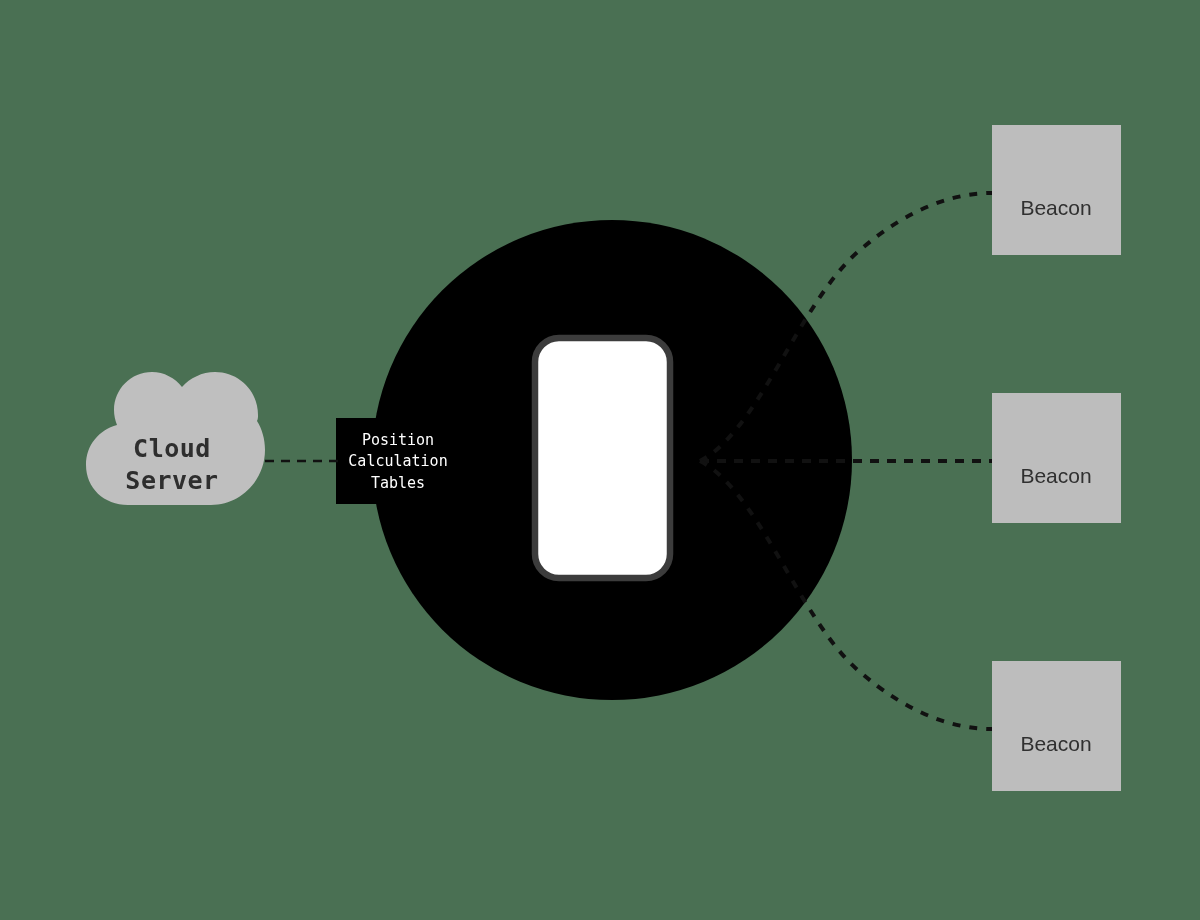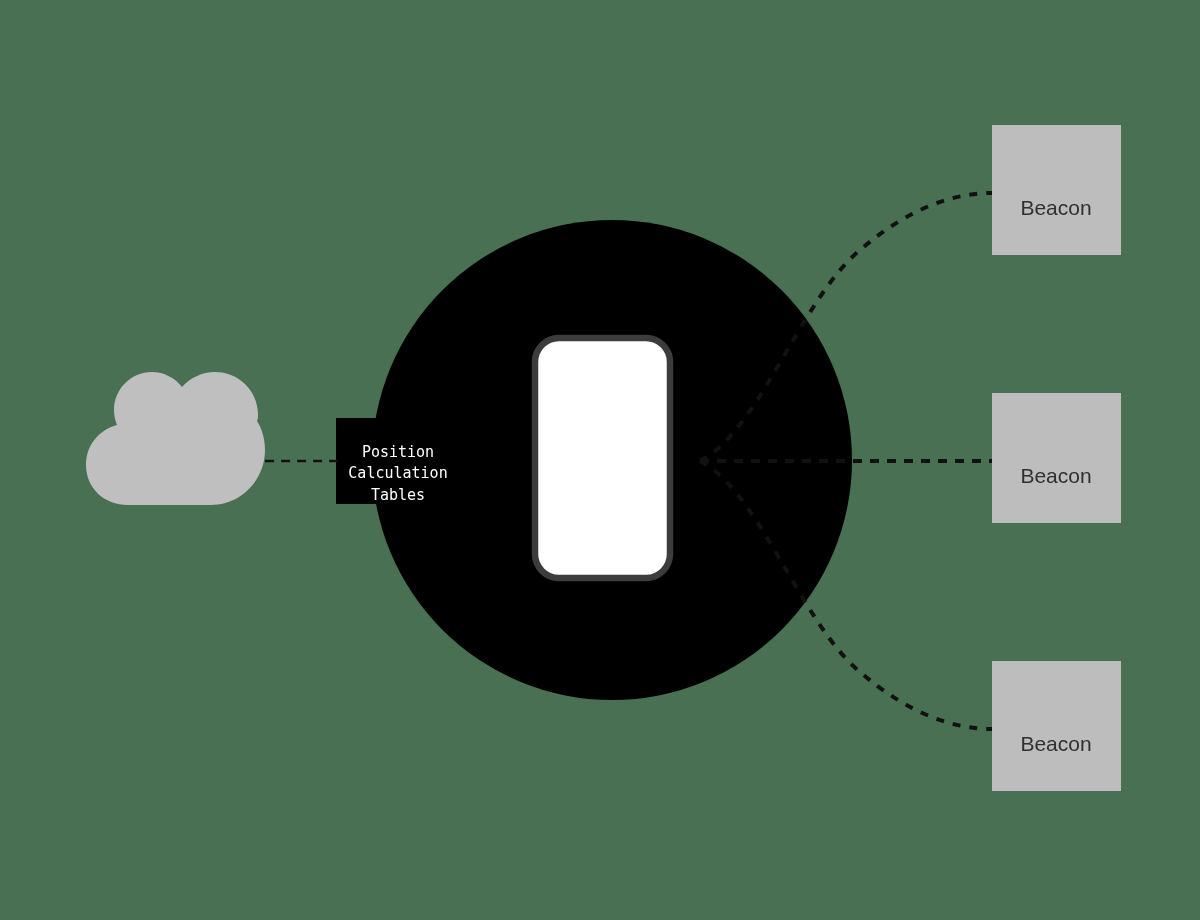--- a/index.html
+++ b/index.html
@@ -50,21 +50,21 @@
     width: 184px;
     font-family: "DejaVu Sans Mono", "Liberation Mono", monospace;
     font-weight: bold;
     font-size: 25px;
     color: #2e2e2e;
     letter-spacing: 0.5px;
   }
   
   #position-calc-label {
     left: 336px;
-    top: 427px;
+    top: 415px;
     width: 124px;
     font-family: "DejaVu Sans Mono", "Liberation Mono", monospace;
     font-weight: normal;
     font-size: 15px;
     color: #ffffff;
     line-height: 1.42;
   }
   
   .beacon-label {
     width: 130px;
@@ -116,20 +116,22 @@
     </g>
 
     <rect x="992" y="125" width="129" height="130" fill="#bdbdbd"></rect>
     <rect x="992" y="393" width="129" height="130" fill="#bdbdbd"></rect>
     <rect x="992" y="661" width="129" height="130" fill="#bdbdbd"></rect>
 
   </svg>
 
   <div class="label-layer">
 
+    <div class="node-label" id="cloud-server-label">Cloud
+Server</div>
 
     <div class="node-label" id="position-calc-label">Position
 Calculation
 Tables</div>
 
     <div class="node-label beacon-label" id="beacon-label-0">Beacon</div>
 
     <div class="node-label beacon-label" id="beacon-label-1">Beacon</div>
 
     <div class="node-label beacon-label" id="beacon-label-2">Beacon</div>

